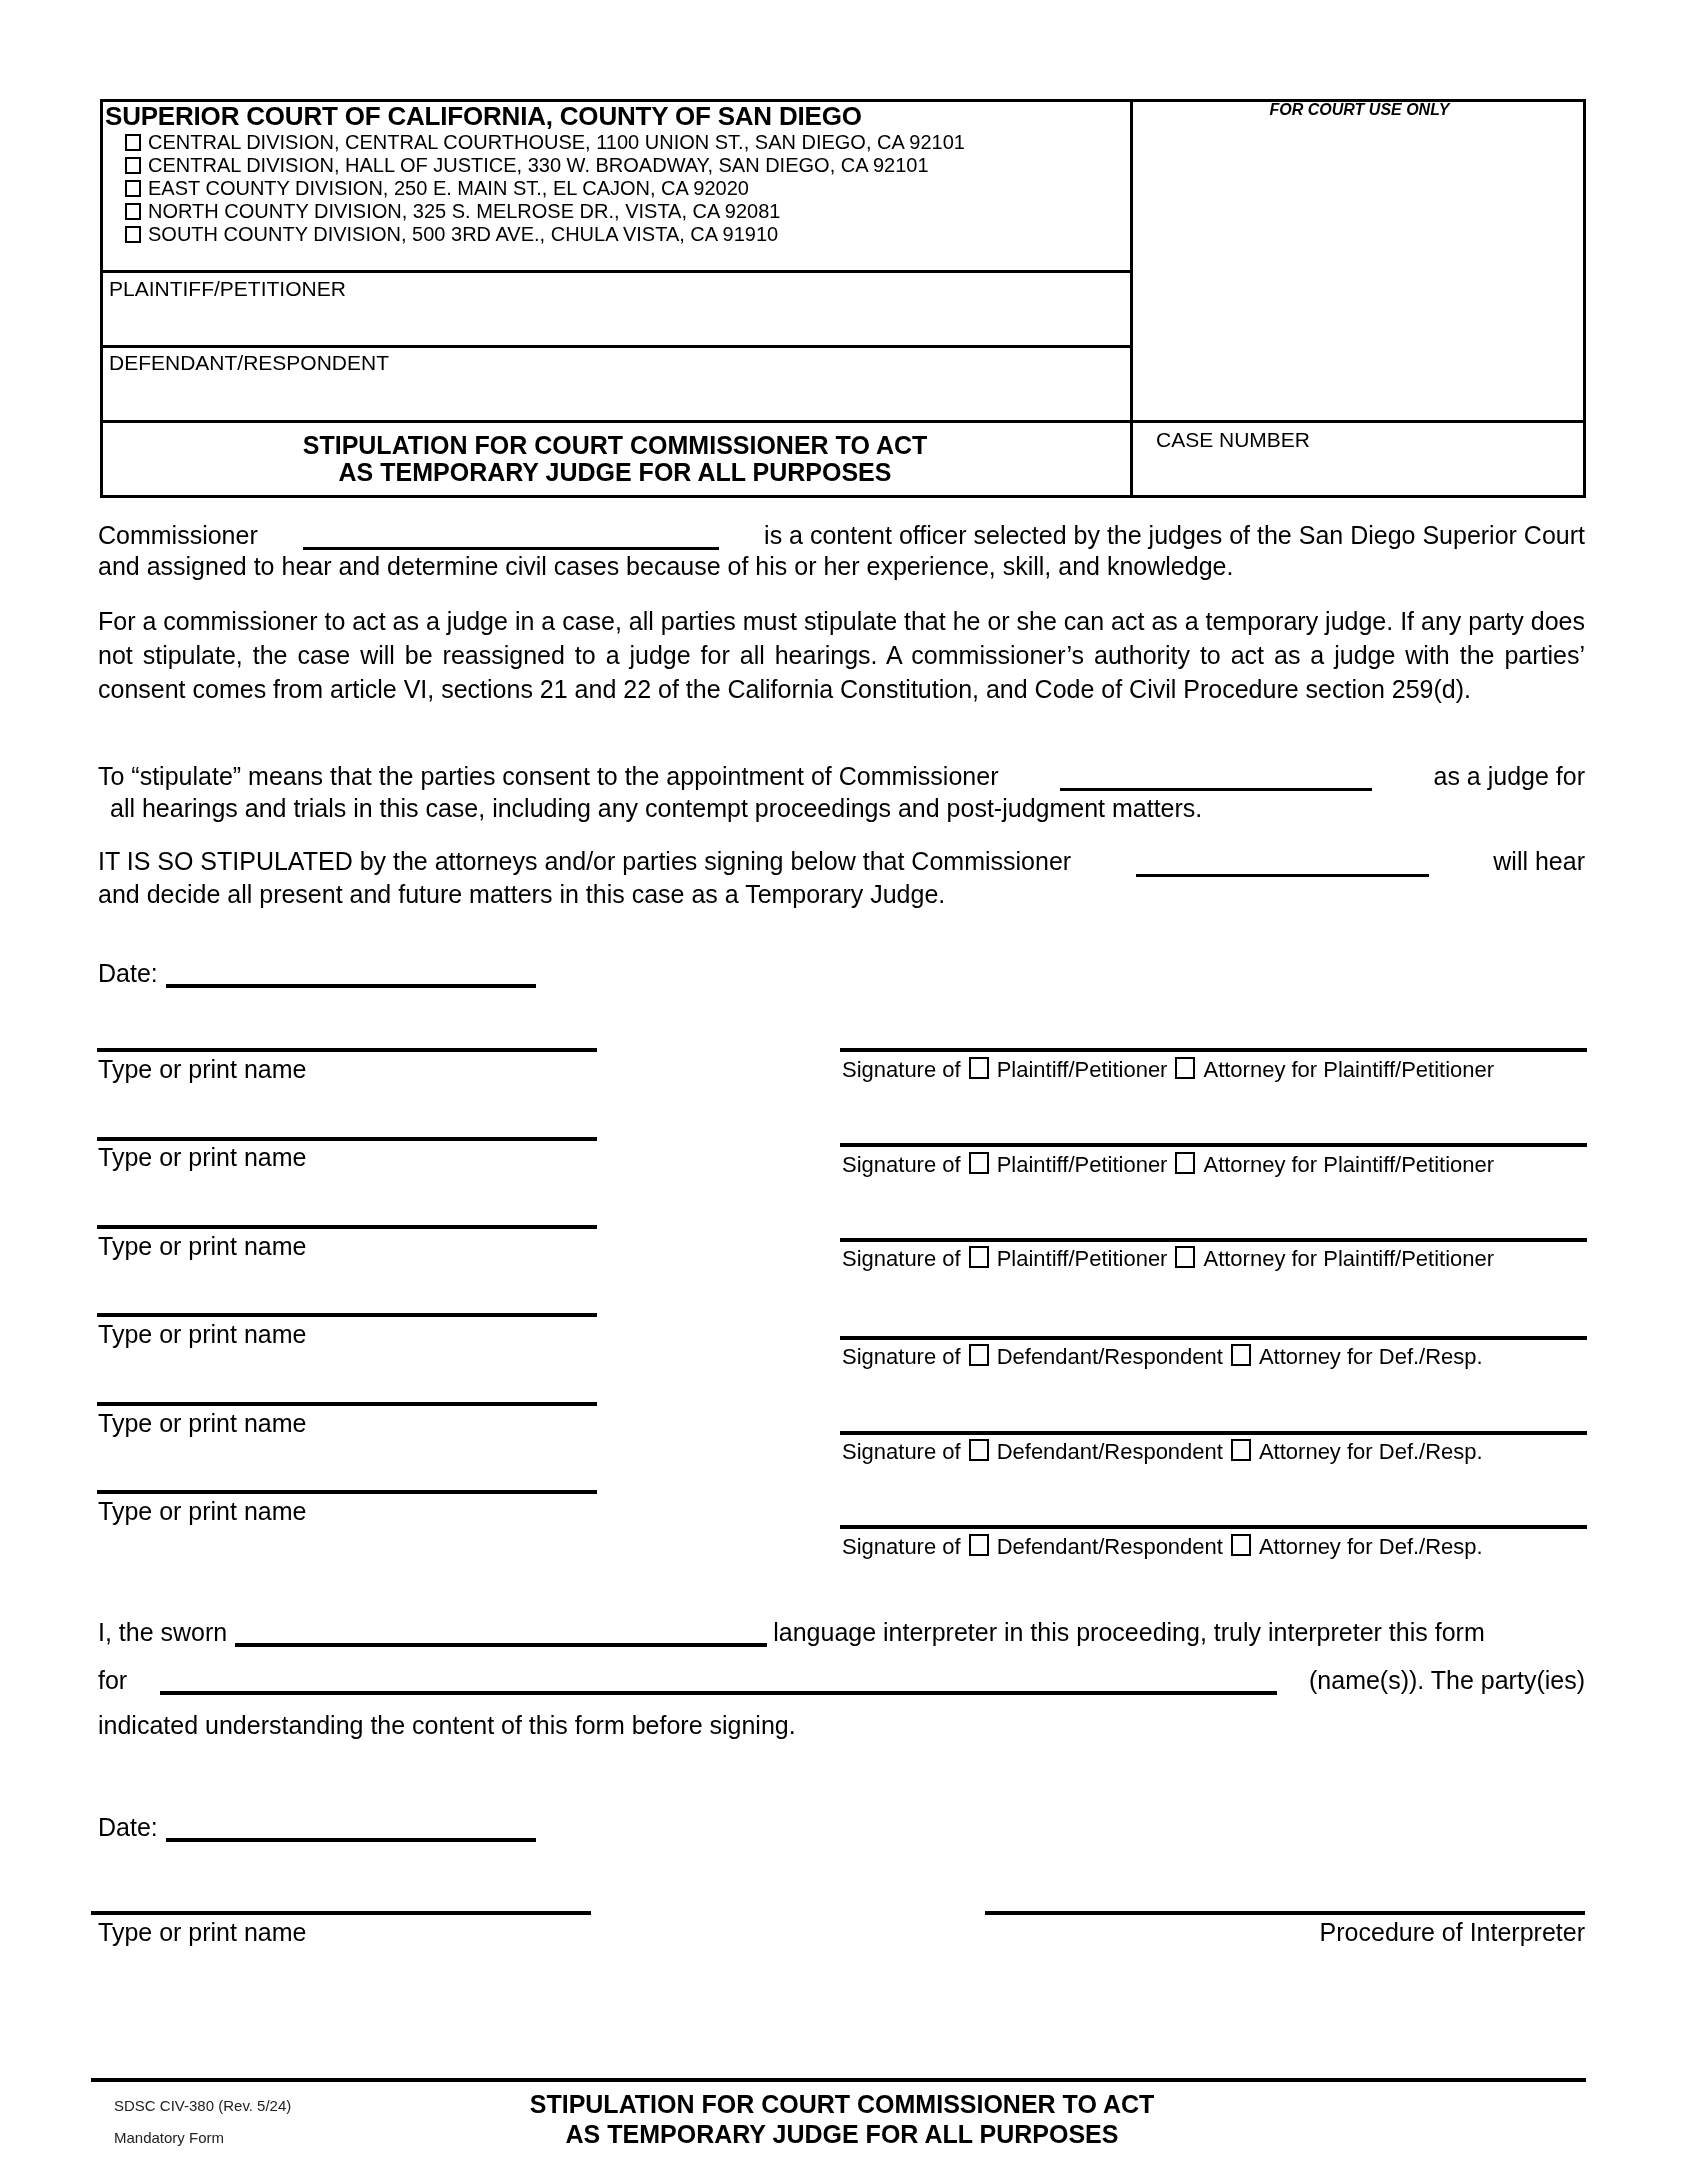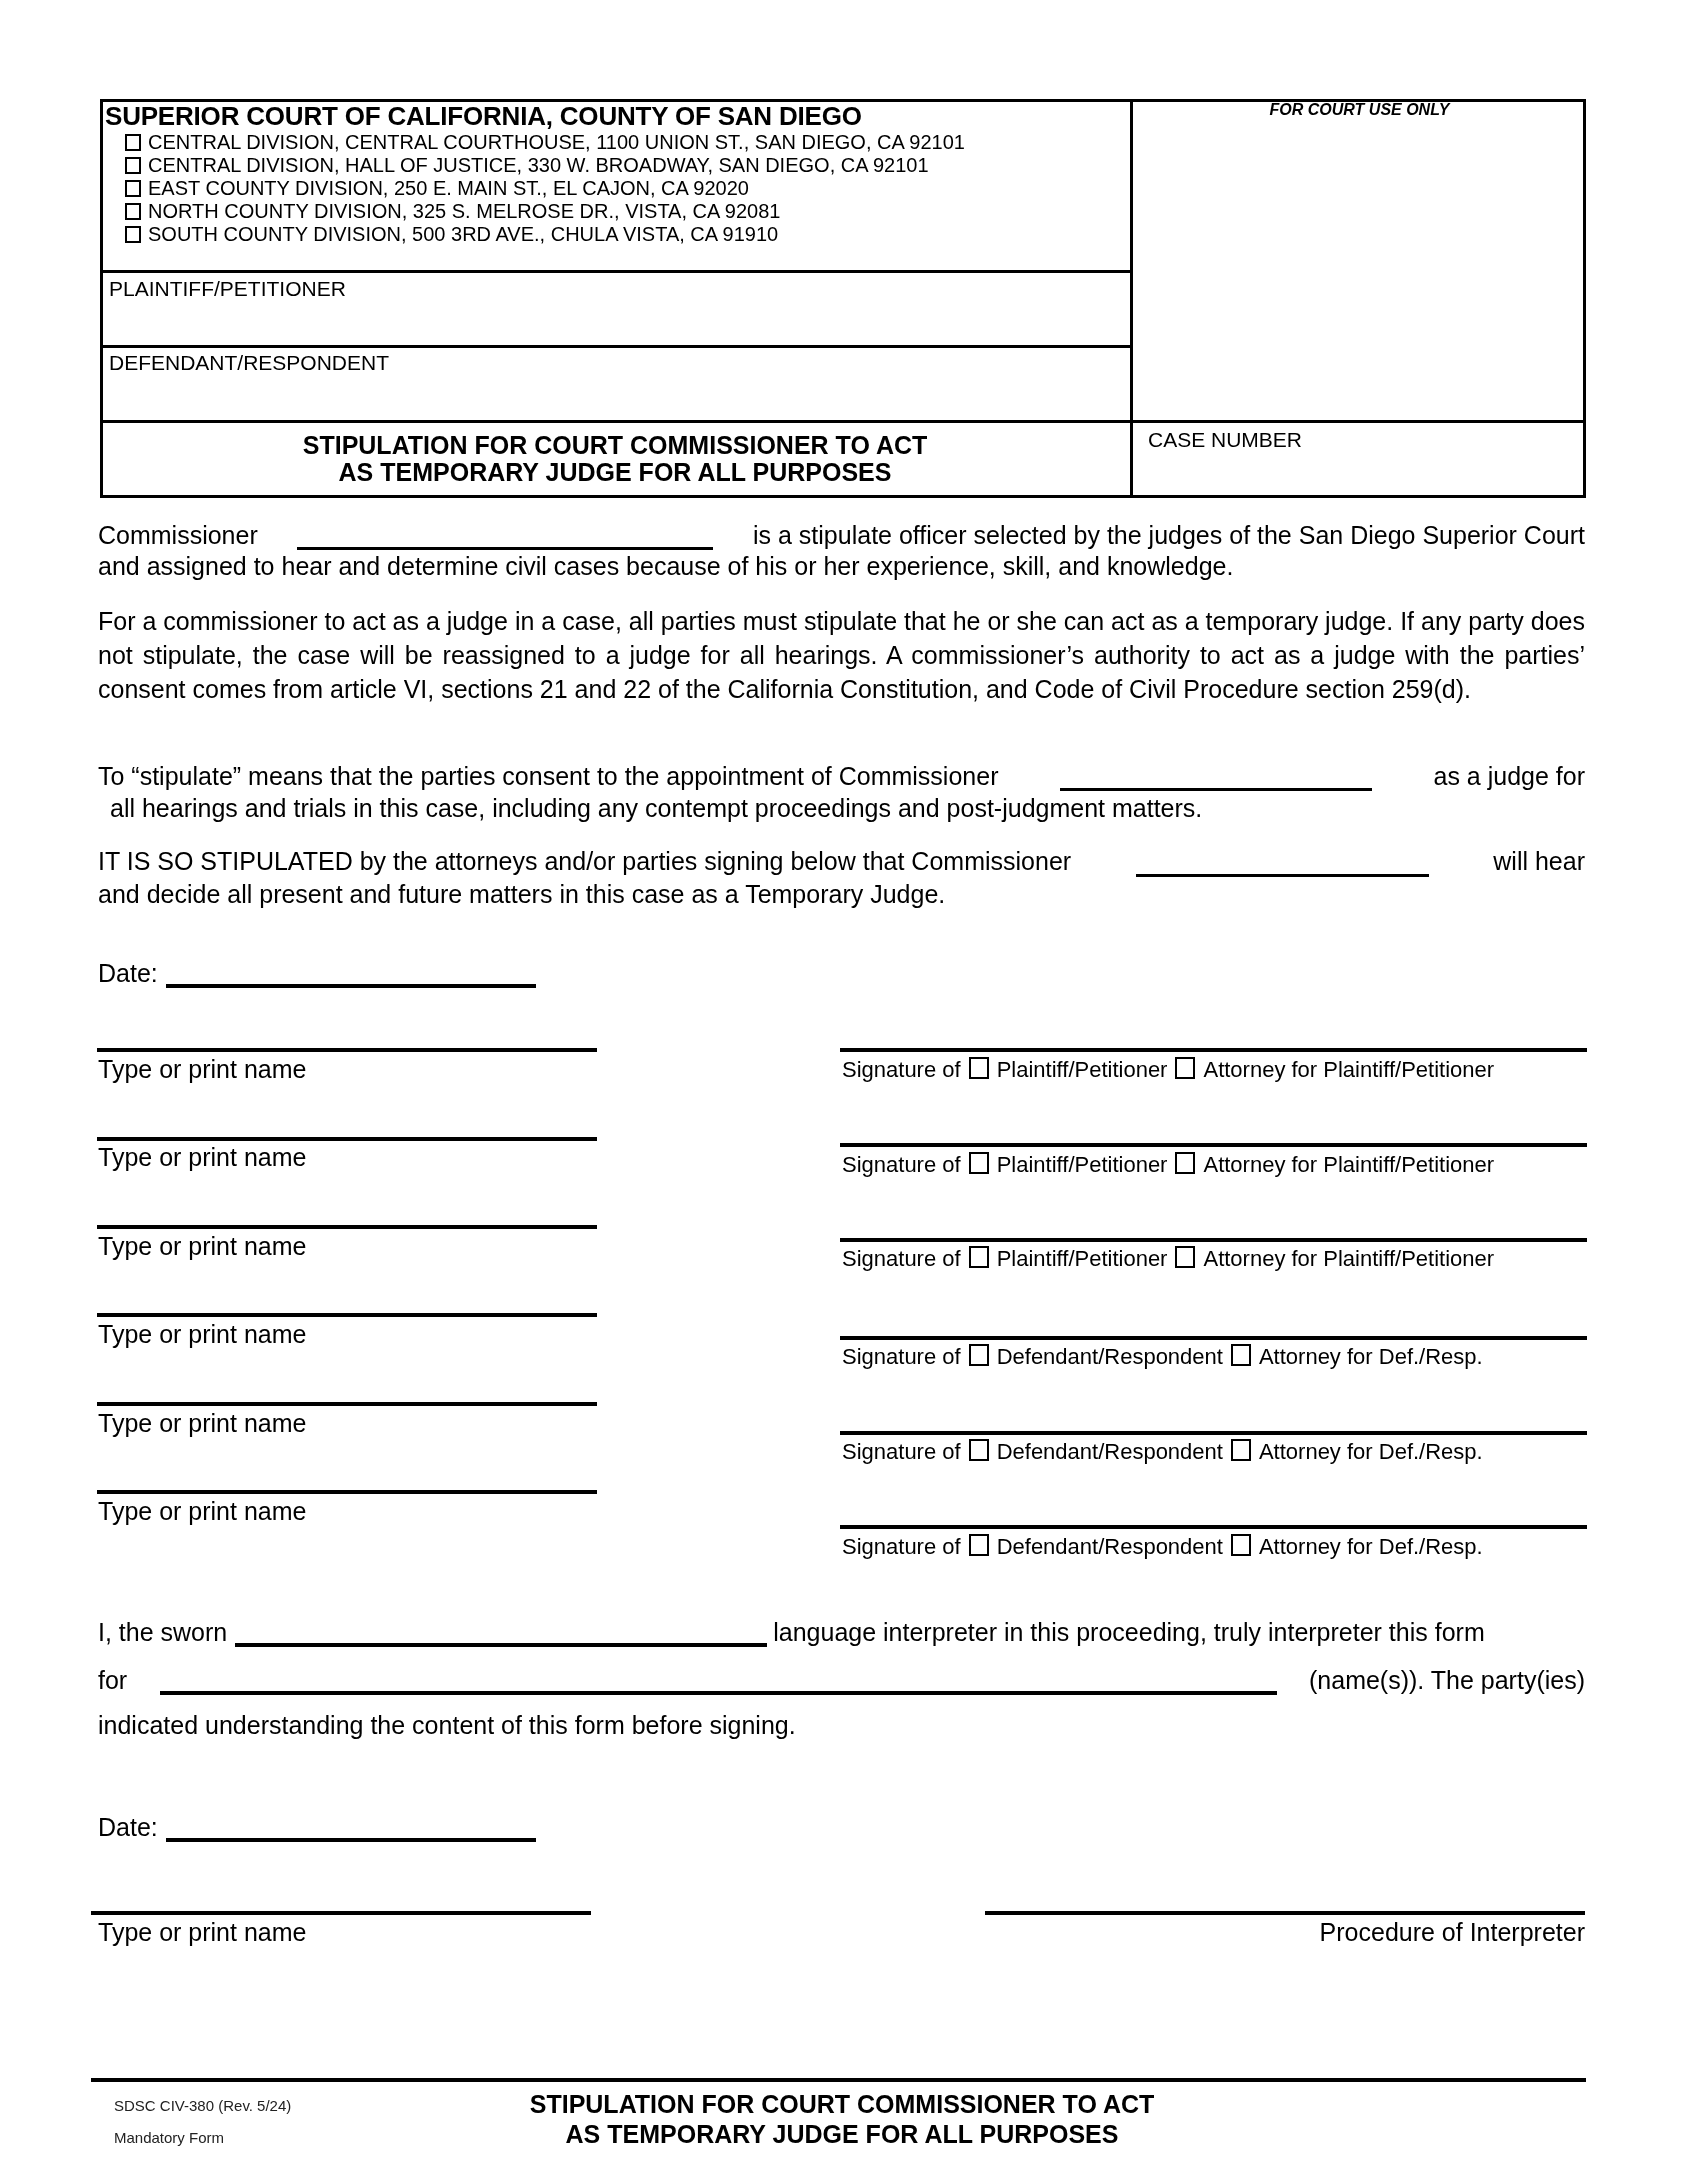--- a/index.html
+++ b/index.html
@@ -11,21 +11,21 @@
   #hdr { left:100px; top:99px; width:1486px; height:399px; border:3px solid #000; box-sizing:border-box; }
   .vline { position:absolute; background:#000; width:3px; }
   .hline { position:absolute; background:#000; height:3px; }
 
   .court-name { font-weight:bold; font-size:26px; letter-spacing:-0.2px; white-space:nowrap; }
   .div-row { font-size:20px; white-space:nowrap; display:flex; align-items:center; height:23px; }
   .cb { display:inline-block; width:16px; height:17px; border:2.5px solid #000; box-sizing:border-box; margin-right:7px; background:#fff; flex:none; }
   .party-label { font-size:21px; white-space:nowrap; }
   .title-text { font-weight:bold; font-size:25px; text-align:center; line-height:27px; white-space:nowrap; }
   .court-use { font-style:italic; font-weight:bold; font-size:16px; white-space:nowrap; }
-  .case-label { font-size:21px; white-space:nowrap; }
+  .case-label { font-size:21px; white-space:nowrap;margin-left:8px; }
 
   
   .para { font-size:25px; line-height:34px; left:98px; width:1487px; text-align:justify; }
   .line-row { white-space:nowrap; font-size:25px; }
   .rule { position:absolute; background:#000; height:4px; }
 
   .sig-left-label { font-size:25px; white-space:nowrap; }
   .sig-right-label { font-size:22px; white-space:nowrap; display:flex; align-items:flex-start; }
   .sig-right-label .cb2 { display:inline-block; width:20px; height:22px; border:2.5px solid #000; box-sizing:border-box; margin:0 8px 0 8px; flex:none; }
 
@@ -77,21 +77,21 @@
   <div>AS TEMPORARY JUDGE FOR ALL PURPOSES</div>
 </div>
 
 <div class="abs court-use" style="left:1133px; top:101px; width:453px; text-align:center;">FOR COURT USE ONLY</div>
 <div class="abs case-label" style="left:1148px; top:428px;">CASE NUMBER</div>
 <div class="abs" style="left:1148px; top:455px; width:426px; height:36px;"></div>
 
 <div class="abs line-row" style="left:98px; top:519px; width:1487px; display:flex; justify-content:space-between; align-items:flex-end;">
   <span>Commissioner</span>
   <span class="blank-field" style="display:inline-block; width:416px; border-bottom:3px solid #000; height:28px; margin:0 8px;"></span>
-  <span>is a stipulate officer selected by the judges of the San Diego Superior Court</span>
+  <span>is a content officer selected by the judges of the San Diego Superior Court</span>
 </div>
 <div class="abs line-row" style="left:98px; top:552px;">and assigned to hear and determine civil cases because of his or her experience, skill, and knowledge.</div>
 
 <div class="abs para" style="top:604px;">For a commissioner to act as a judge in a case, all parties must stipulate that he or she can act as a temporary judge.  If any party does not stipulate, the case will be reassigned to a judge for all hearings.  A commissioner’s authority to act as a judge with the parties’ consent comes from article VI, sections 21 and 22 of the California Constitution, and Code of Civil Procedure section 259(d).</div>
 
 <div class="abs line-row" style="left:98px; top:760px; width:1487px; display:flex; justify-content:space-between; align-items:flex-end;">
   <span>To “stipulate” means that the parties consent to the appointment of Commissioner</span>
   <span style="display:inline-block; width:312px; border-bottom:3px solid #000; height:28px; margin:0 8px;"></span>
   <span>as a judge for</span>
 </div>

